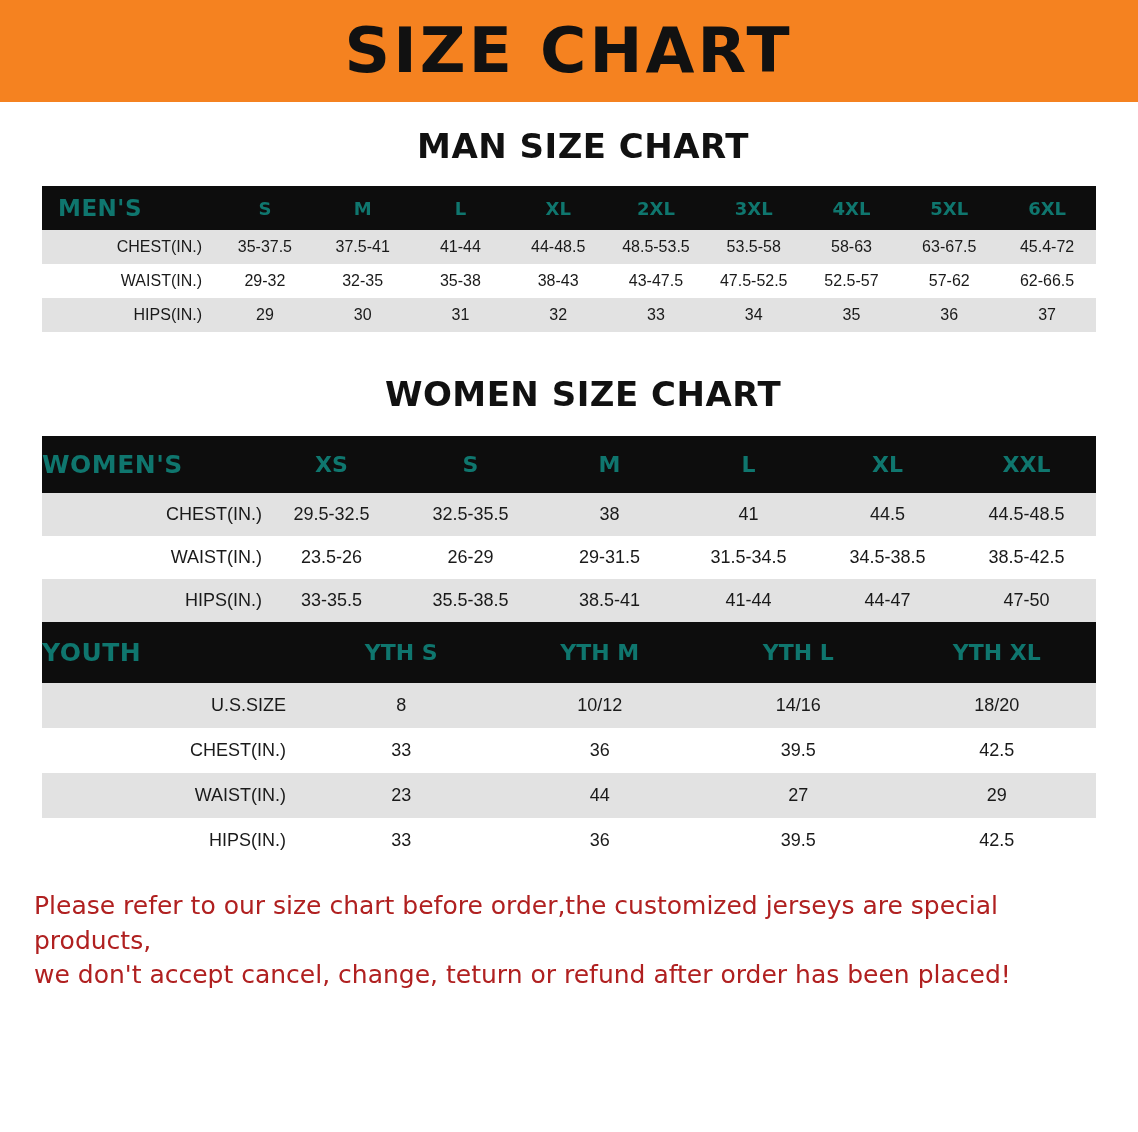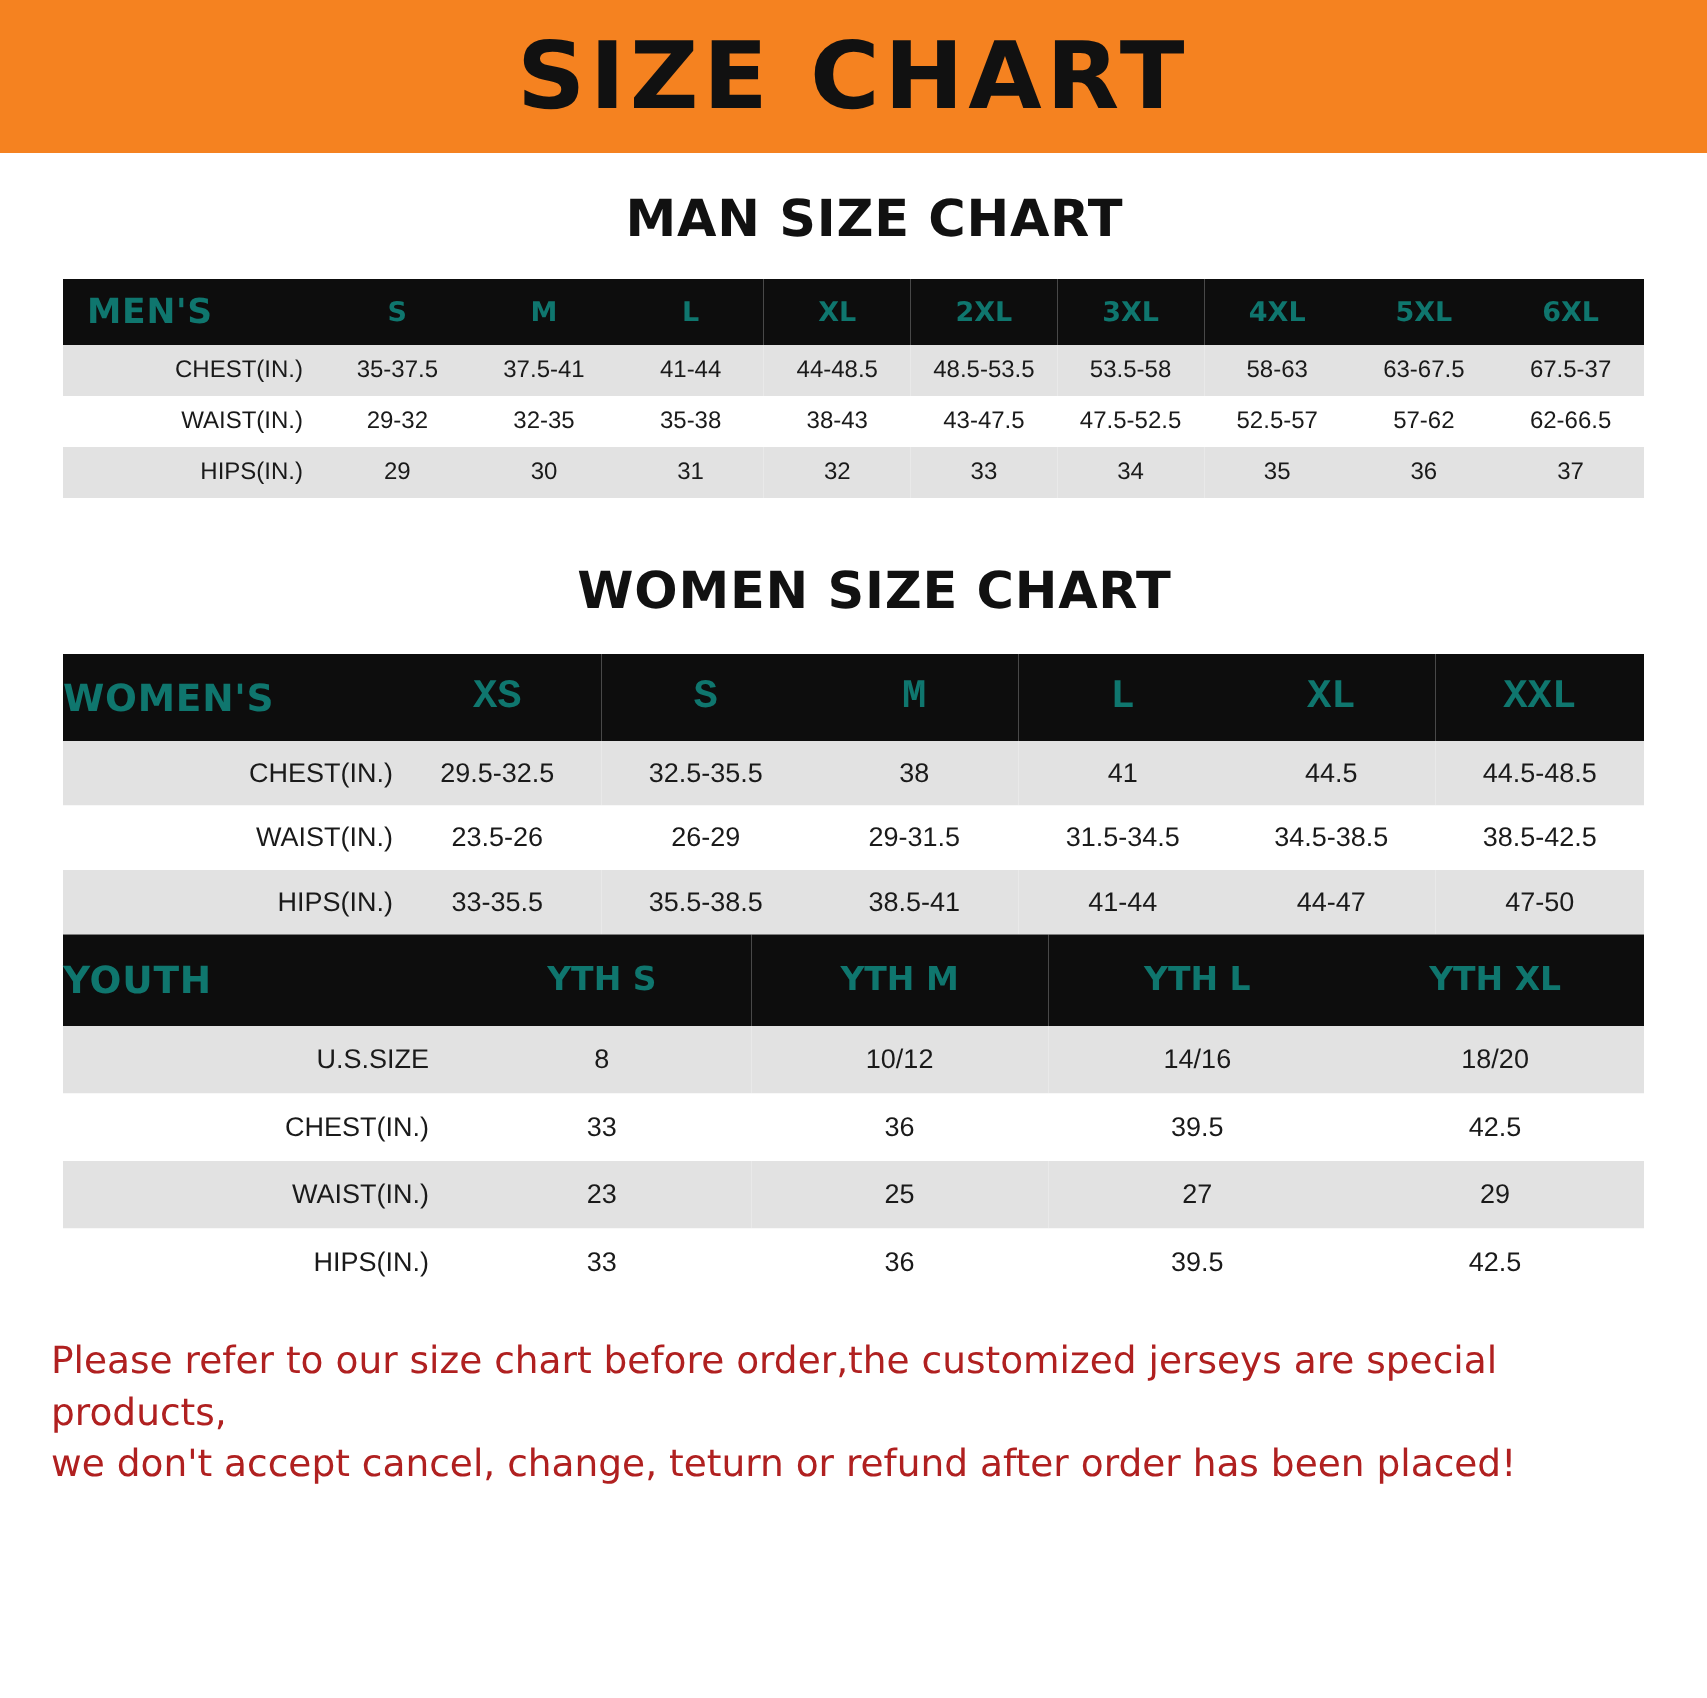--- a/index.html
+++ b/index.html
@@ -96,21 +96,21 @@
 
   
   #men-table th.rowhead-cell { width: 158px; }
   #men-table tbody td.rowlabel { width: 158px; }
   #men-table th.size-cell { font-size: 18px; }
   #men-table tbody td { font-size: 16px; }
 
   
   #women-table th.rowhead-cell { width: 220px; font-size: 25px; }
   #women-table tbody td.rowlabel { width: 220px; font-size: 18px; }
-  #women-table th.size-cell { font-size: 27px; font-family: Liberation Mono, monospace; }
+  #women-table th.size-cell { font-size: 22px; }
   #women-table tbody td { font-size: 18px; padding: 11px 0; }
   #women-table thead th { padding: 14px 0; }
 
   
   #youth-table th.rowhead-cell { width: 260px; font-size: 25px; }
   #youth-table tbody td.rowlabel { width: 260px; font-size: 18px; }
   #youth-table th.size-cell { font-size: 22px; }
   #youth-table tbody td { font-size: 18px; padding: 12px 16px; }
   #youth-table thead th { padding: 16px 0; }
 
@@ -154,21 +154,21 @@
         <tr class="shade">
           <td class="rowlabel">CHEST(IN.)</td>
           <td>35-37.5</td>
           <td>37.5-41</td>
           <td>41-44</td>
           <td>44-48.5</td>
           <td>48.5-53.5</td>
           <td>53.5-58</td>
           <td>58-63</td>
           <td>63-67.5</td>
-          <td>67.5-37</td>
+          <td>45.4-72</td>
         </tr>
         <tr class="plain">
           <td class="rowlabel">WAIST(IN.)</td>
           <td>29-32</td>
           <td>32-35</td>
           <td>35-38</td>
           <td>38-43</td>
           <td>43-47.5</td>
           <td>47.5-52.5</td>
           <td>52.5-57</td>
@@ -259,21 +259,21 @@
         <tr class="plain">
           <td class="rowlabel">CHEST(IN.)</td>
           <td>33</td>
           <td>36</td>
           <td>39.5</td>
           <td>42.5</td>
         </tr>
         <tr class="shade">
           <td class="rowlabel">WAIST(IN.)</td>
           <td>23</td>
-          <td>25</td>
+          <td>44</td>
           <td>27</td>
           <td>29</td>
         </tr>
         <tr class="plain">
           <td class="rowlabel">HIPS(IN.)</td>
           <td>33</td>
           <td>36</td>
           <td>39.5</td>
           <td>42.5</td>
         </tr>

